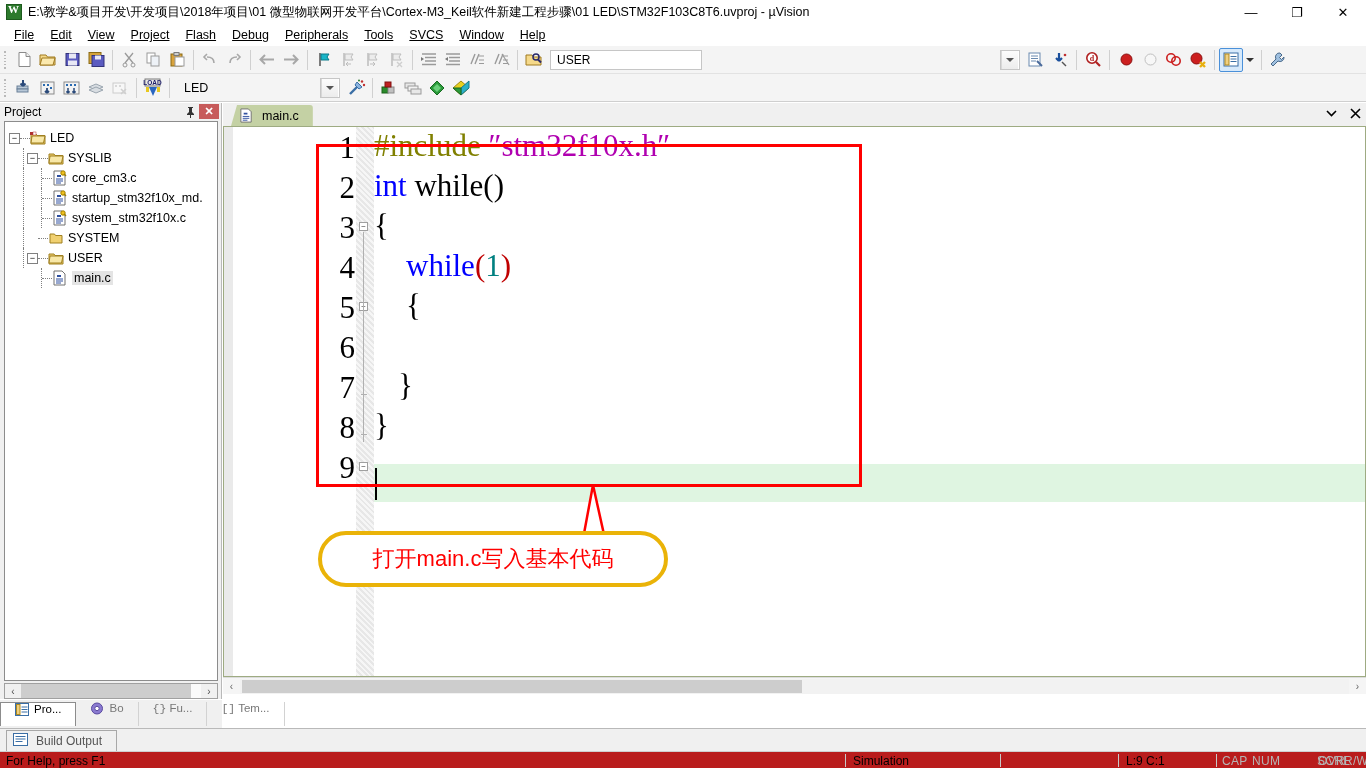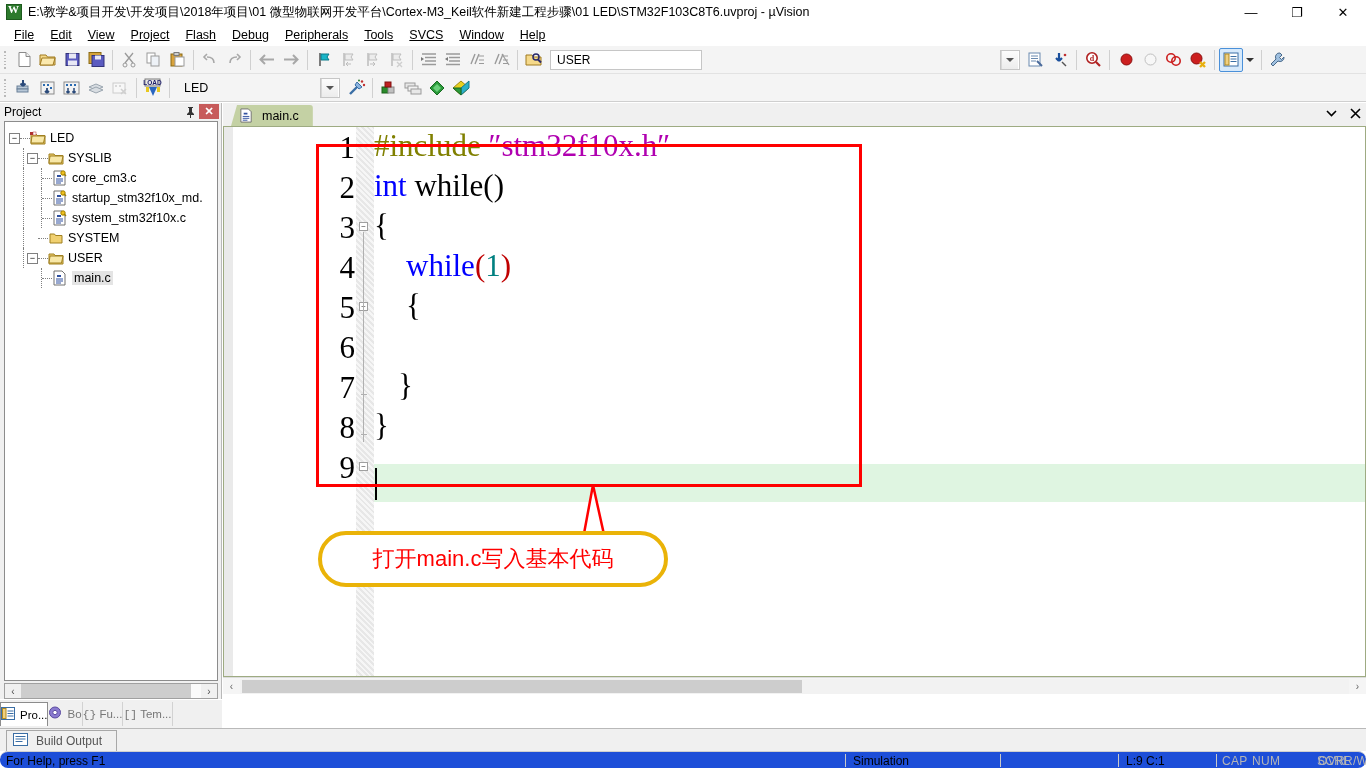--- a/index.html
+++ b/index.html
@@ -130,21 +130,21 @@
   }
   .hs-track { flex: 1; height: 14px; background: #fafafa; position: relative; }
   .hs-thumb { position: absolute; left: 0; top: 0; height: 14px; width: 170px; background: #cdcdcd; }
 
   
   .proj-tabs {
     position: absolute; left: 0; top: 700px; width: 222px; height: 28px;
     background: #f0f0f0; display: flex; align-items: flex-start; padding-top: 2px;
   }
   .ptab {
-    height: 24px; display: flex; align-items: center; gap: 3px; padding: 0 0;
+    height: 24px; display: flex; gap: 3px; padding: 0 14px;
     font-size: 11.5px; color: #777; border-right: 1px solid #d2d2d2;
   }
   .ptab.active {
     background: #fff; color: #000; border: 1px solid #8c8c8c; border-bottom: none;
     font-weight: normal;
   }
 
   
   .build-tab-strip {
     position: absolute; left: 0; top: 728px; width: 1366px; height: 23px;
@@ -153,22 +153,22 @@
   .build-tab {
     position: absolute; left: 6px; top: 1px; height: 21px;
     display: flex; align-items: center; gap: 7px; padding: 0 14px 0 6px;
     background: #f0f0f0; border: 1px solid #a8a8a8; border-bottom: none;
     font-size: 12px; color: #555;
   }
 
   
   .statusbar {
     position: absolute; left: 0; top: 751px; width: 1366px; height: 17px;
-    background: #1d4ed8; border-top: 1px solid #cfcfcf;
-    font-size: 12px; color: #000; border-radius: 8px;
+    background: #b91c1c; border-top: 1px solid #cfcfcf;
+    font-size: 12px; color: #000;
   }
   .sb-cell { position: absolute; top: 0; height: 17px; display: flex; align-items: center; }
   .sb-sep { position: absolute; top: 2px; width: 1px; height: 13px; background: #c8c8c8; }
   .sb-ind { color: #b5b5b5; letter-spacing: 0.3px; }
 
   
   .editor-area {
     position: absolute; left: 223px; top: 103px; width: 1143px; height: 597px;
     background: #fff;
   }

